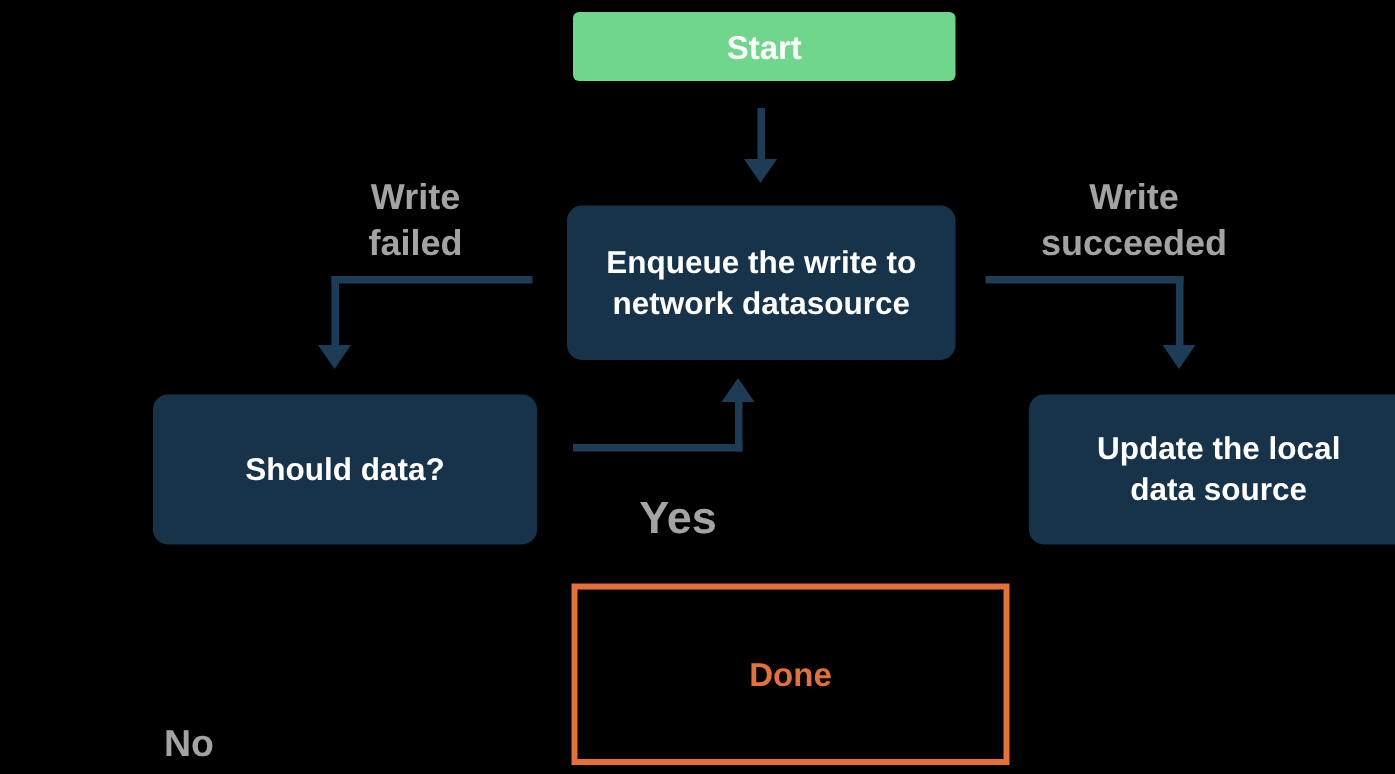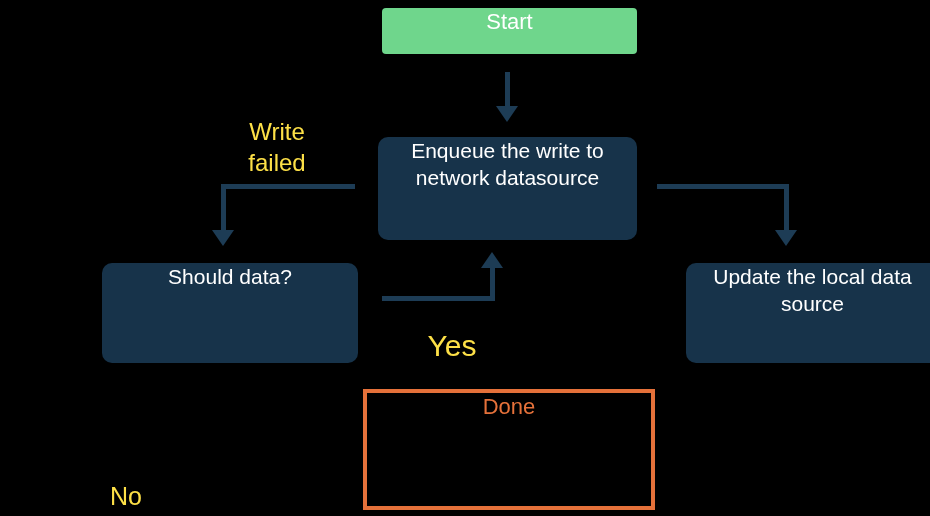--- a/index.html
+++ b/index.html
@@ -13,24 +13,25 @@
     height: 516px;
     background: #000000;
     overflow: hidden;
     font-family: "Liberation Sans", sans-serif;
   }
 
   
   .node {
     position: absolute;
     display: flex;
+    align-items: center;
     justify-content: center;
     text-align: center;
     box-sizing: border-box;
-    font-weight: normal;
+    font-weight: bold;
     line-height: 27px;
   }
   .node-start {
     left: 382px; top: 8px;
     width: 255px; height: 46px;
     background: #6fd68c;
     border-radius: 4px;
     color: #ffffff;
     font-size: 22px;
   }
@@ -49,33 +50,33 @@
     left: 102px; top: 263px;
     width: 256px; height: 100px;
   }
   .node-update {
     left: 660px; top: 263px;
     width: 253px; height: 100px;
     padding: 0 22px;
     margin-left: 26px;
   }
   .node-done {
-    left: 363px; top: 389px;
+    left: 381px; top: 389px;
     width: 292px; height: 121px;
     background: transparent;
     border: 4px solid #e5713a;
     color: #e5713a;
     font-size: 22px;
   }
 
   
   .edge-label {
     position: absolute;
-    color: #fde047;
-    font-weight: normal;
+    color: #a3a3a3;
+    font-weight: bold;
     text-align: center;
     font-size: 24px;
     line-height: 31px;
   }
   .lbl-write-failed    { left: 227px; top: 116px; width: 100px; }
   .lbl-write-succeeded { left: 691px; top: 116px; width: 130px; }
   .lbl-yes { left: 424px; top: 330px; width: 56px; font-size: 30px; }
   .lbl-no  { left: 104px; top: 442px; width: 44px; font-size: 25px; margin-top: 39px; }
 
   
@@ -132,20 +133,21 @@
   <div class="node node-navy node-update">
     <span>Update the local data source</span>
   </div>
 
   <div class="node node-done">
     <span>Done</span>
   </div>
 
   <div class="edge-label lbl-write-failed">Write failed</div>
 
+  <div class="edge-label lbl-write-succeeded">Write succeeded</div>
 
   <div class="edge-label lbl-yes">Yes</div>
 
   <div class="edge-label lbl-no">No</div>
 
   <div class="line ln-start-v"></div>
   <div class="arrowhead arrow-down ah-start"></div>
 
   <div class="line ln-failed-h"></div>
   <div class="line ln-failed-v"></div>

